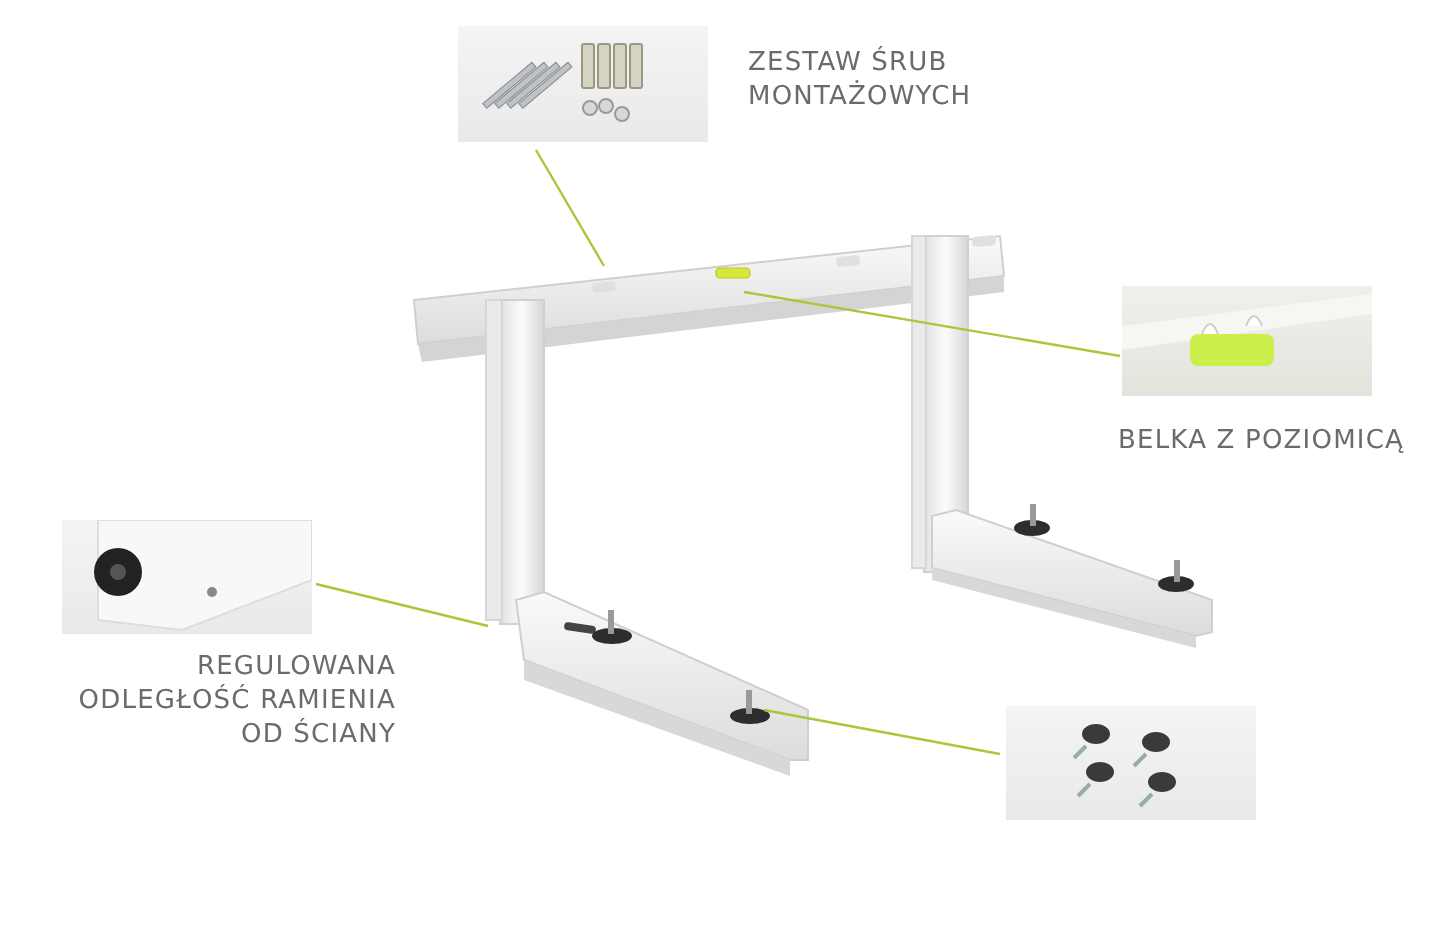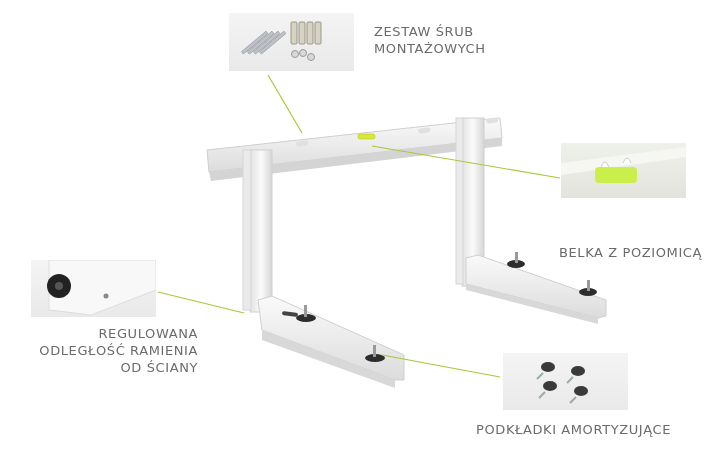--- a/index.html
+++ b/index.html
@@ -109,21 +109,21 @@
 MONTAŻOWYCH</div>
 
   <div class="inset" style="left:561px;top:143px;width:125px;height:55px;background:linear-gradient(180deg,#eef0ea,#e2e4dc);">
     <svg width="125" height="55" viewBox="0 0 125 55">
       <polygon points="0,20 125,4 125,14 0,32" fill="#f6f6f2"></polygon>
       <rect x="34" y="24" width="42" height="16" rx="4" fill="#c6ee3a" opacity="0.9"></rect>
       <path d="M40 24 q4 -10 8 0" fill="#fff" stroke="#ccc"></path>
       <path d="M62 20 q4 -10 8 0" fill="#fff" stroke="#ccc"></path>
     </svg>
   </div>
-  <div class="label" style="left:559px;top:212px;margin-top:32px;">BELKA Z POZIOMICĄ</div>
+  <div class="label" style="left:559px;top:212px;">BELKA Z POZIOMICĄ</div>
 
   <div class="inset" style="left:31px;top:260px;width:125px;height:57px;">
     <svg width="125" height="57" viewBox="0 0 125 57">
       <polygon points="18,0 125,0 125,30 60,55 18,50" fill="#f8f8f8" stroke="#ddd"></polygon>
       <circle cx="28" cy="26" r="12" fill="#222"></circle>
       <circle cx="28" cy="26" r="4" fill="#555"></circle>
       <circle cx="75" cy="36" r="2.5" fill="#888"></circle>
     </svg>
   </div>
   <div class="label" style="left:18px;top:325px;text-align:right;width:180px;">REGULOWANA
@@ -139,14 +139,13 @@
           <ellipse cx="78" cy="38" rx="7" ry="5"></ellipse>
       </g>
       <g stroke="#9aa" stroke-width="2">
         <line x1="40" y1="20" x2="34" y2="26"></line>
           <line x1="70" y1="24" x2="64" y2="30"></line>
         <line x1="42" y1="39" x2="36" y2="45"></line>
           <line x1="73" y1="44" x2="67" y2="50"></line>
       </g>
     </svg>
   </div>
-  <div class="label" style="left:476px;top:421px;">PODKŁADKI AMORTYZUJĄCE</div>
 </div>
 
 </body></html>

